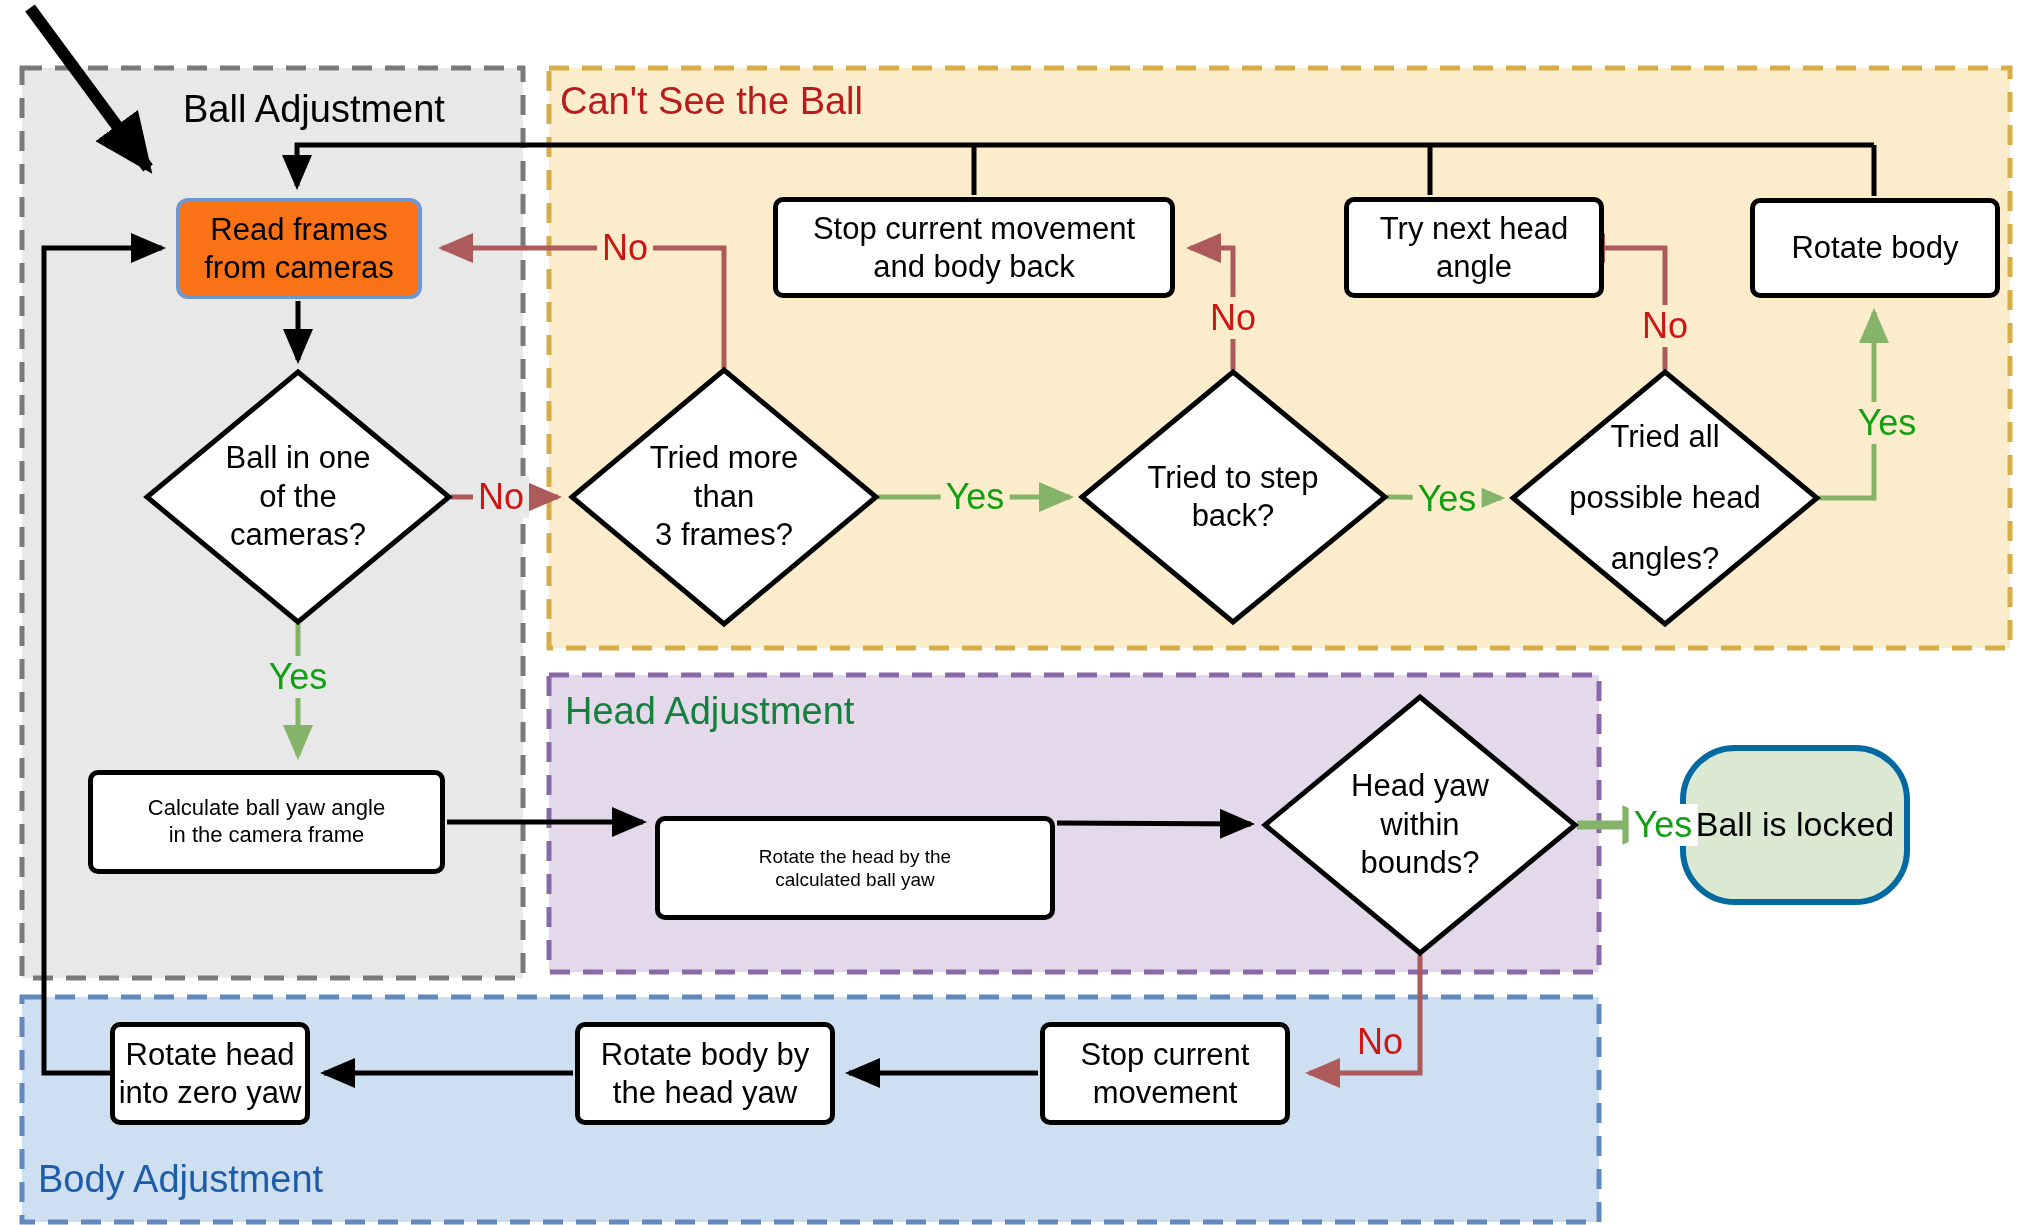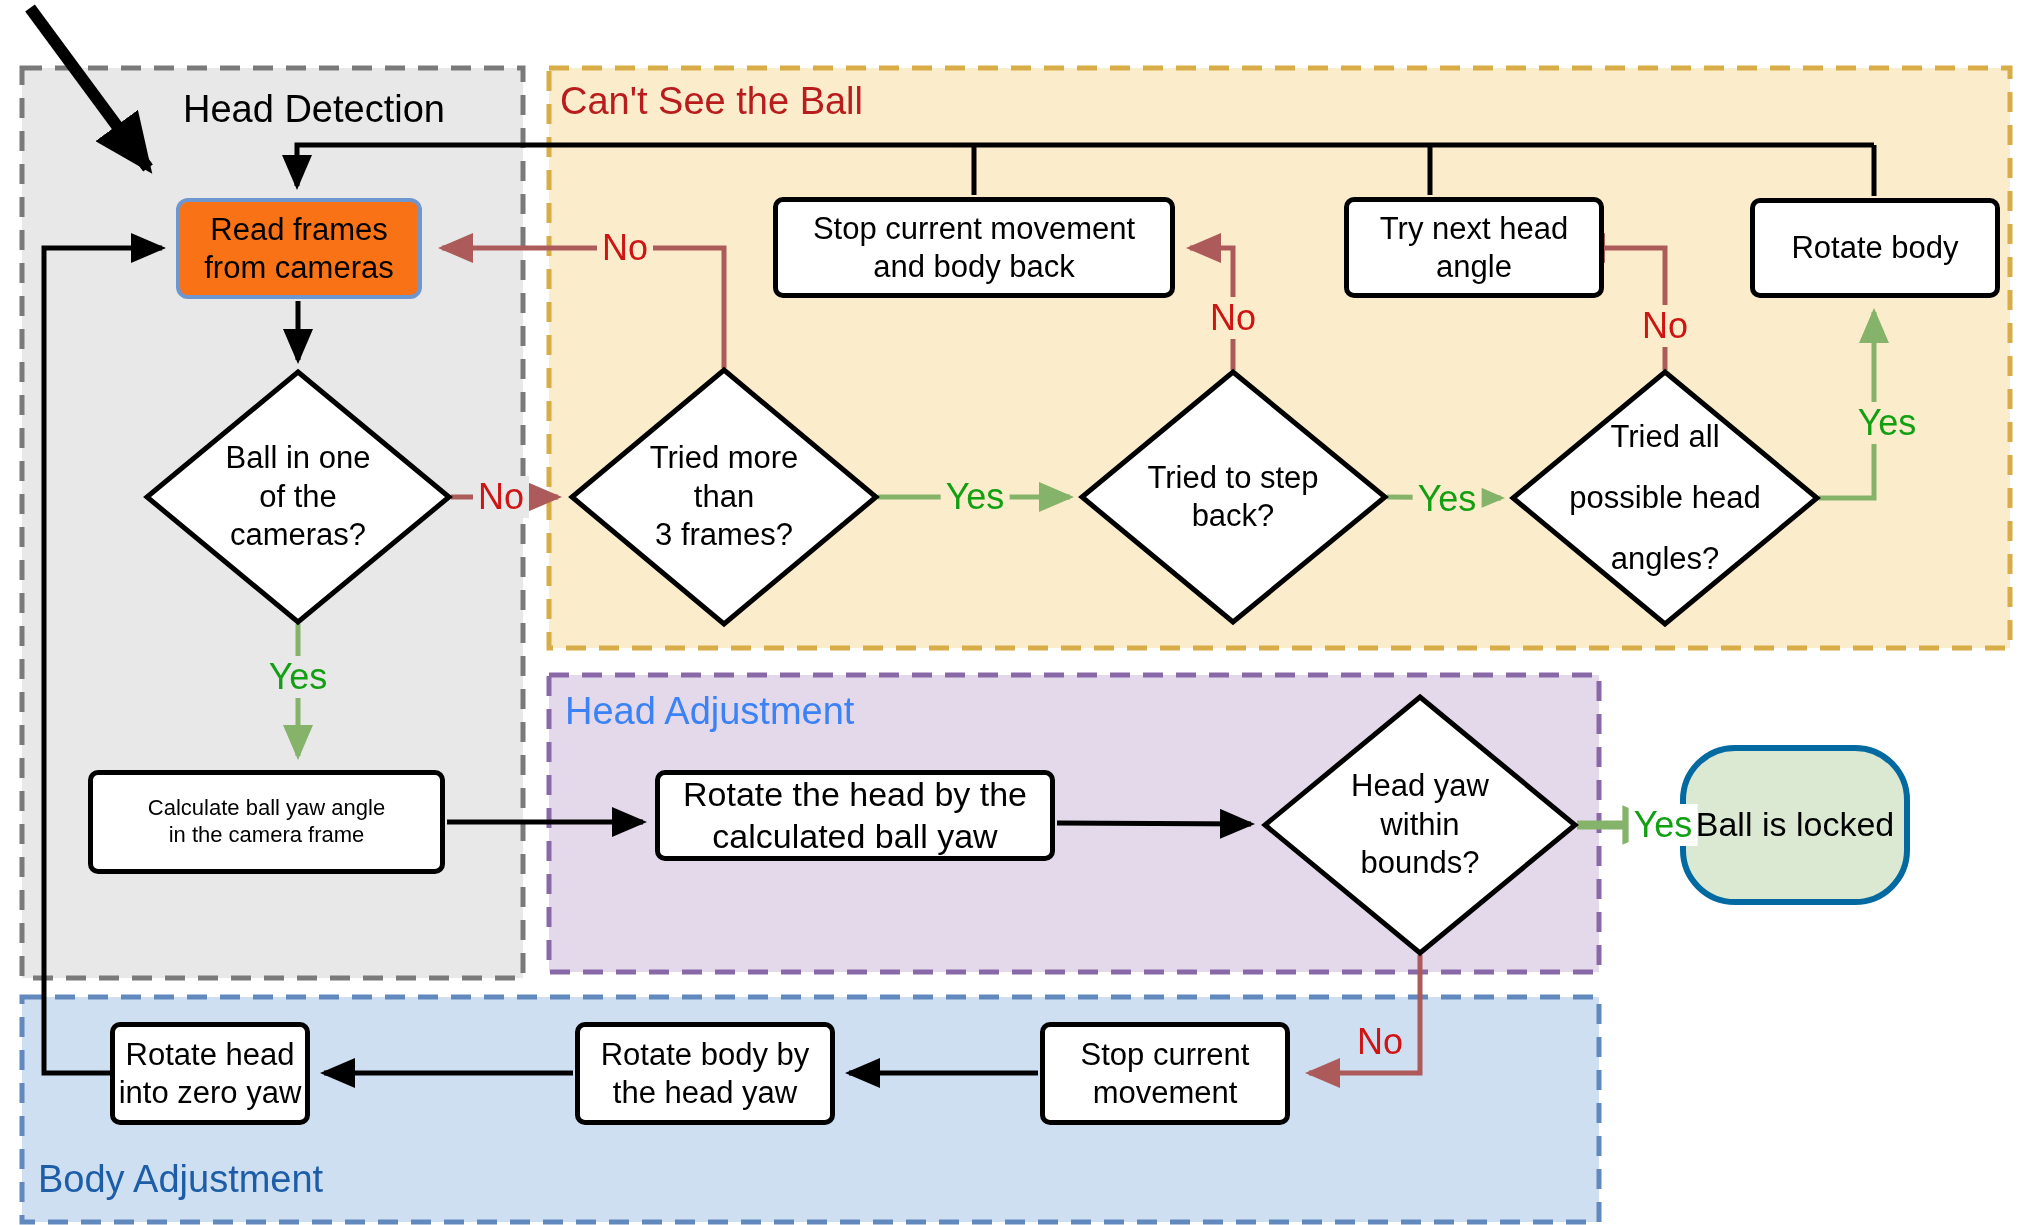--- a/index.html
+++ b/index.html
@@ -111,23 +111,23 @@
 
     <g stroke="#000" stroke-width="5" fill="#ffffff">
       <polygon points="298,372 449,497 298,622 147,497"></polygon>
       <polygon points="724,370 876,497 724,624 572,497"></polygon>
       <polygon points="1233,372 1385,497 1233,622 1082,497"></polygon>
       <polygon points="1665,372 1817,498 1665,624 1513,498"></polygon>
       <polygon points="1420,697 1575,825 1420,953 1265,825"></polygon>
     </g>
   </svg>
 
-  <div class="region-label" style="left:183px;top:88px;color:#000000;">Head Detection</div>
+  <div class="region-label" style="left:183px;top:88px;color:#000000;">Ball Adjustment</div>
   <div class="region-label" style="left:560px;top:80px;color:#b91c1c;">Can't See the Ball</div>
-  <div class="region-label" style="left:565px;top:690px;color:#3b82f6;">Head Adjustment</div>
+  <div class="region-label" style="left:565px;top:690px;color:#15803d;">Head Adjustment</div>
   <div class="region-label" style="left:38px;top:1158px;color:#1d5da8;">Body Adjustment</div>
 
   <div class="node" style="left:176px;top:198px;width:246px;height:101px;background:#f97316;border:4px solid #6f97cf;border-radius:12px;">
     <div>Read frames</div>
     <div>from cameras</div>
   </div>
 
   <div class="node" style="left:88px;top:770px;width:357px;height:104px;font-size:22px;">
     <div>Calculate ball yaw angle</div>
     <div>in the camera frame</div>
@@ -140,21 +140,21 @@
 
   <div class="node" style="left:1300px;top:197px;width:260px;height:101px;margin-left:44px;">
     <div>Try next head</div>
     <div>angle</div>
   </div>
 
   <div class="node" style="left:1750px;top:198px;width:250px;height:100px;">
     <div>Rotate body</div>
   </div>
 
-  <div class="node" style="left:655px;top:770px;width:400px;height:91px;font-size:34px;">
+  <div class="node" style="left:655px;top:816px;width:400px;height:104px;font-size:19px;">
     <div>Rotate the head by the</div>
     <div>calculated ball yaw</div>
   </div>
 
   <div class="node" style="left:1680px;top:745px;width:230px;height:160px;background:#dbe9d3;border:6px solid #0369a1;border-radius:55px;font-size:34px;white-space:nowrap;">
     <div>Ball is locked</div>
   </div>
 
   <div class="node" style="left:1040px;top:1022px;width:250px;height:103px;">
     <div>Stop current</div>

